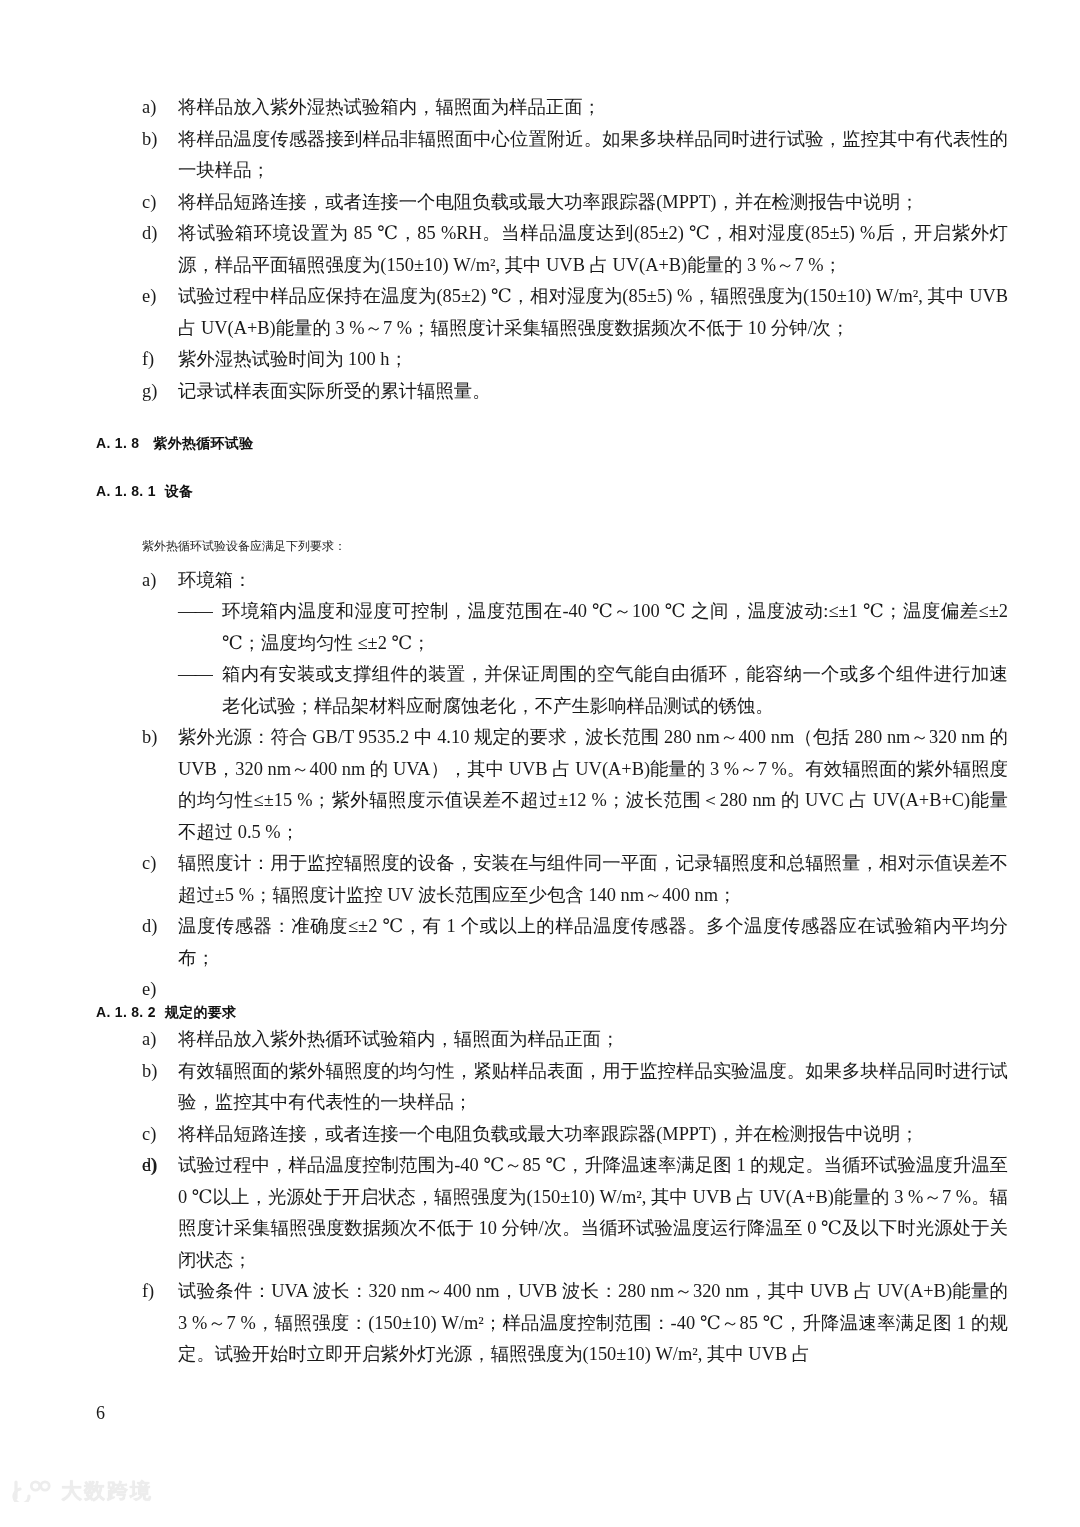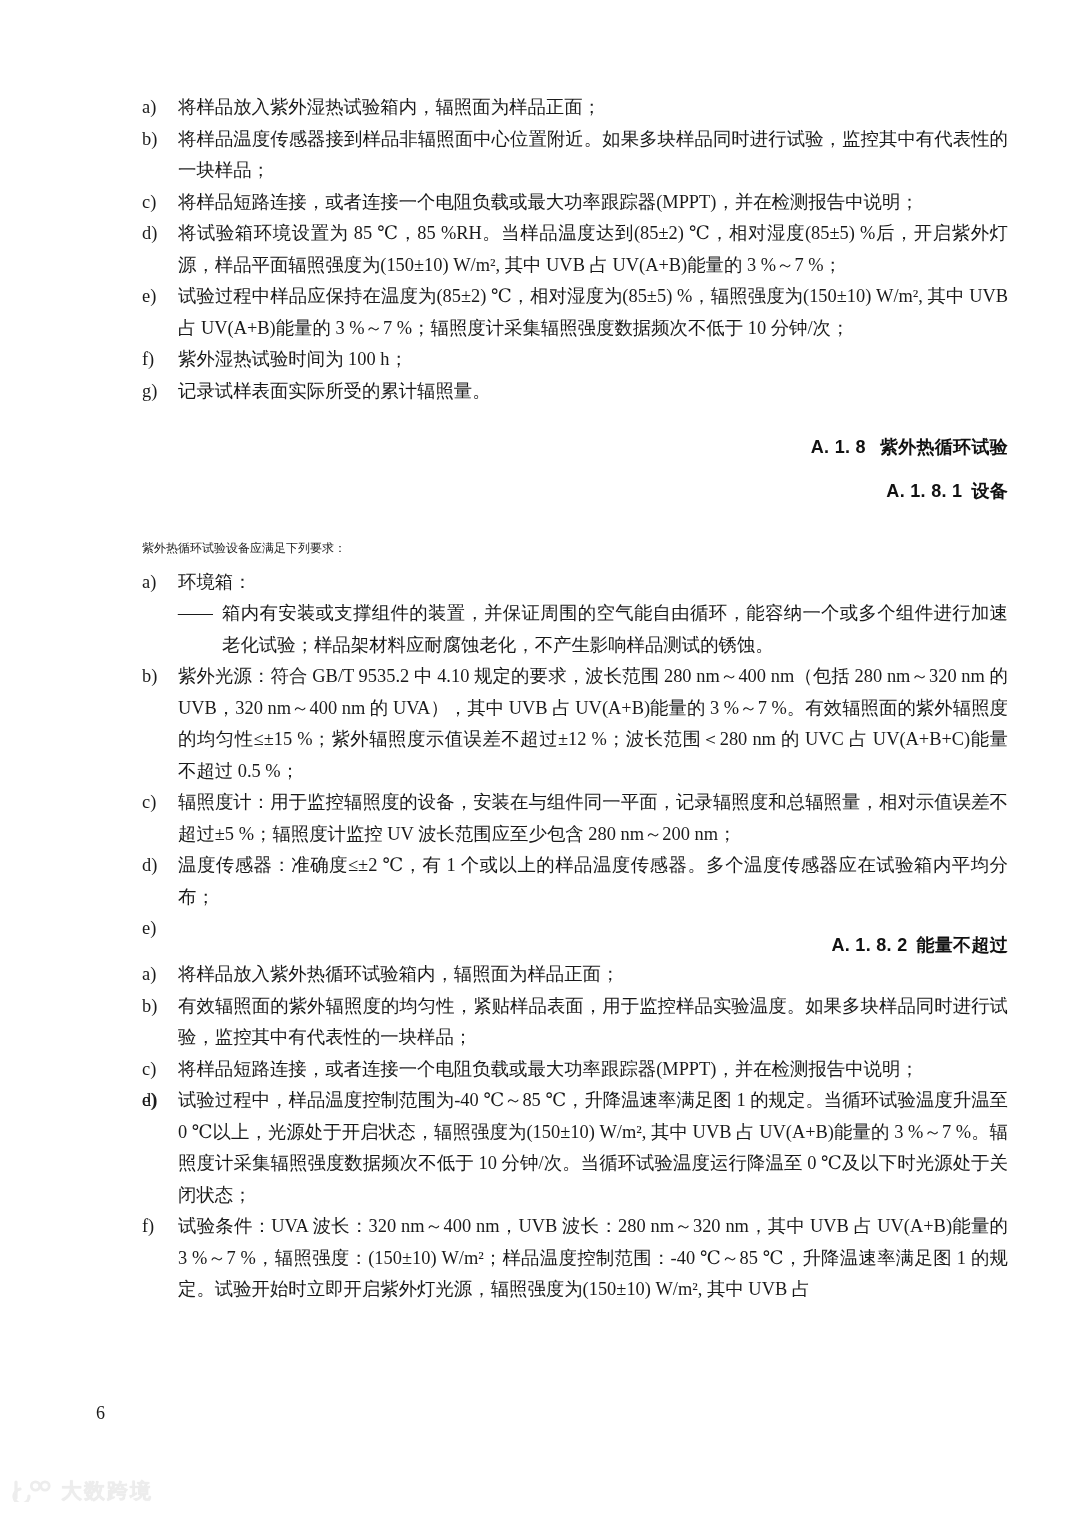--- a/index.html
+++ b/index.html
@@ -20,28 +20,27 @@
     position: absolute;
     left: 96px;
     top: 92px;
     width: 912px;
   }
 
   
   .heading {
     font-family: "Liberation Sans", "DejaVu Sans", sans-serif;
     font-weight: bold;
-    font-size: 18px;
+    font-size: 14px;
     color: #111111;
     letter-spacing: 0.3px;
-    text-align: right;
   }
   .h-num { margin-right: 14px; }
   .h-lvl2 { margin-top: 28px; margin-bottom: 0; }
-  .h-lvl3 { margin-top: 20px; margin-bottom: 0; }
+  .h-lvl3 { margin-top: 30px; margin-bottom: 0; }
   .h-lvl3 .h-num { margin-right: 9px; }
 
   
   .para {
     font-size: 12px;
     line-height: 31.5px;
     text-align: justify;
     text-justify: inter-ideograph;
   }
   .lead {
@@ -178,46 +177,47 @@
 
     <div class="para lead">紫外热循环试验设备应满足下列要求：</div>
 
     <ul class="olist after-lead">
       <li class="oitem">
         <span class="marker">a)</span>
         <span>环境箱：</span>
         <ul class="dlist">
           <li class="ditem">
             <span class="dash">——</span>
+            <span>环境箱内温度和湿度可控制，温度范围在-40 ℃～100 ℃ 之间，温度波动:≤±1 ℃；温度偏差≤±2 ℃；温度均匀性 ≤±2 ℃；</span>
           </li>
           <li class="ditem">
             <span class="dash">——</span>
             <span>箱内有安装或支撑组件的装置，并保证周围的空气能自由循环，能容纳一个或多个组件进行加速老化试验；样品架材料应耐腐蚀老化，不产生影响样品测试的锈蚀。</span>
           </li>
         </ul>
       </li>
       <li class="oitem">
         <span class="marker">b)</span>
         <span>紫外光源：符合 GB/T 9535.2 中 4.10 规定的要求，波长范围 280 nm～400 nm（包括 280 nm～320 nm 的 UVB，320 nm～400 nm 的 UVA），其中 UVB 占 UV(A+B)能量的 3 %～7 %。有效辐照面的紫外辐照度的均匀性≤±15 %；紫外辐照度示值误差不超过±12 %；波长范围＜280 nm 的 UVC 占 UV(A+B+C)能量不超过 0.5 %；</span>
       </li>
       <li class="oitem">
         <span class="marker">c)</span>
-        <span>辐照度计：用于监控辐照度的设备，安装在与组件同一平面，记录辐照度和总辐照量，相对示值误差不超过±5 %；辐照度计监控 UV 波长范围应至少包含 280 nm～200 nm；</span>
+        <span>辐照度计：用于监控辐照度的设备，安装在与组件同一平面，记录辐照度和总辐照量，相对示值误差不超过±5 %；辐照度计监控 UV 波长范围应至少包含 140 nm～400 nm；</span>
       </li>
       <li class="oitem">
         <span class="marker">d)</span>
         <span>温度传感器：准确度≤±2 ℃，有 1 个或以上的样品温度传感器。多个温度传感器应在试验箱内平均分布；</span>
       </li>
       <li class="oitem">
         <span class="marker">e)</span>
       </li>
     </ul>
 
     <div class="heading h-lvl3">
-      <span class="h-num">A. 1. 8. 2</span><span>能量不超过</span>
+      <span class="h-num">A. 1. 8. 2</span><span>规定的要求</span>
     </div>
 
 
     <ul class="olist after-lead">
       <li class="oitem">
         <span class="marker">a)</span>
         <span>将样品放入紫外热循环试验箱内，辐照面为样品正面；</span>
       </li>
       <li class="oitem">
         <span class="marker">b)</span>

